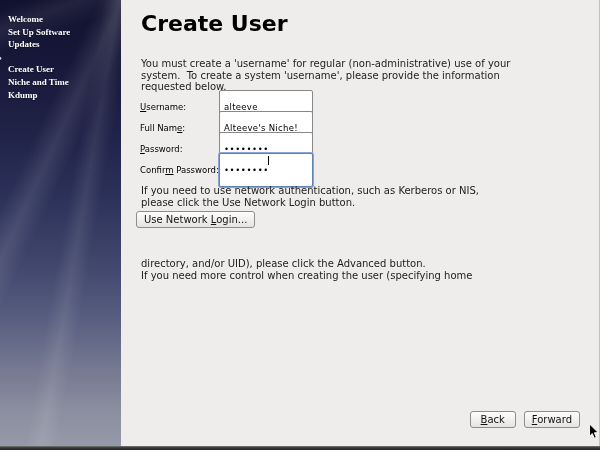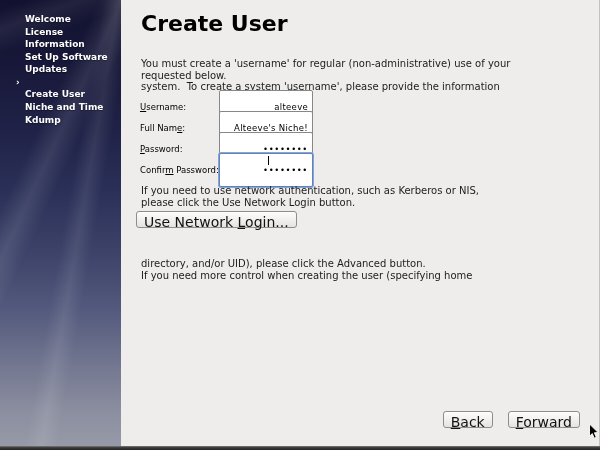--- a/index.html
+++ b/index.html
@@ -12,21 +12,21 @@
   .sidebar{
     position:absolute; left:0; top:0; width:121px; height:446px;
     background:
       linear-gradient(115deg, rgba(255,255,255,0) 30%, rgba(255,255,255,.10) 37%, rgba(255,255,255,0) 44%),
       linear-gradient(100deg, rgba(255,255,255,0) 52%, rgba(255,255,255,.09) 60%, rgba(255,255,255,0) 68%),
       linear-gradient(160deg, rgba(255,255,255,0) 2%, rgba(255,255,255,.07) 6%, rgba(255,255,255,0) 11%),
       linear-gradient(180deg,
         #121230 0%, #171839 14%, #1f2146 28%, #2b3058 43%,
         #3d4369 57%, #555b7e 70%, #737790 82%, #8b8e9f 92%, #9699a7 100%);
   }
-  .side-list{padding:13px 0 0 25px;}
+  .side-list{padding:13px 0 0 8px;font-family:Liberation Serif, serif;}
   .side-item{
     position:relative; color:#ffffff; font-size:9px; font-weight:bold;
     line-height:12px; margin-bottom:1px; white-space:pre-line; width:90px;
     text-shadow:0 1px 1px rgba(0,0,0,.4);
   }
   .side-item .marker{
     position:absolute; left:-9px; top:0; font-weight:bold; font-size:9px;
   }
   
   .content{position:absolute; left:121px; top:0; width:479px; height:446px;}
@@ -42,72 +42,70 @@
   
   .user-form{position:absolute; left:19px; top:84px;margin-top:12px;}
   .frow{display:flex; align-items:center; height:21px;}
   .frow label{width:79px; font-size:8.5px; color:#000;}
   .mn{text-decoration:underline;}
   .input-wrap{position:relative;}
   .tinput{
     box-sizing:border-box; width:94px; height:15px; padding:16px 4px;
     border:1px solid #878787; border-radius:2px; background:#fff;
     font-family:"DejaVu Sans", sans-serif; font-size:8.5px; color:#000;
-    letter-spacing:.3px; outline:none;text-align:right;
+    letter-spacing:.3px; outline:none;
   }
   .tinput.dots{letter-spacing:.6px;}
   .tinput.focused{border-color:#5f82b8; box-shadow:0 0 0 1px #87a5d6;}
   .caret{position:absolute; left:49px; top:3px; width:1px; height:9px; background:#000;}
   
   .btn{
     position:absolute; box-sizing:border-box; height:17px; padding:2px 7px;
-    font-family:"DejaVu Sans", sans-serif; font-size:14px; color:#111;
+    font-family:"DejaVu Sans", sans-serif; font-size:10px; color:#111;
     background:linear-gradient(180deg,#fdfdfc 0%,#efeeec 60%,#e5e3e0 100%);
     border:1px solid #8f8d8a; border-radius:3px; cursor:default;
   }
   .btn-network{left:15px; top:211px;}
   .btn-advanced{left:15px; top:286px;}
-  .nav-buttons{position:absolute; right:20px; top:411px; display:flex; gap:15px;}
+  .nav-buttons{position:absolute; right:20px; top:411px; display:flex; gap:8px;}
   .nav-buttons .btn{position:static; min-width:46px;}
   
   .bottom-strip{
     position:absolute; left:0; bottom:0; width:600px; height:4px;
     background:linear-gradient(180deg,#7b7b7b 0%,#3c3c3c 40%,#222 100%);
   }
   
   .cursor{position:absolute; left:588px; top:423px; width:12px; height:18px;}
 </style>
 </head>
 <body>
 
 <div class="screen">
 
   <aside class="sidebar">
     <div class="side-list">
       <div class="side-item">Welcome</div>
-      <div class="side-item">License
-Information</div>
       <div class="side-item">Set Up Software
 Updates</div>
       <div class="side-item">
         <span class="marker">›</span><span>Create User</span>
       </div>
       <div class="side-item">Niche and Time</div>
       <div class="side-item">Kdump</div>
     </div>
   </aside>
 
   <main class="content">
 
     <h1 class="page-title">Create User</h1>
 
     <div class="para intro">
       <div>You must create a 'username' for regular (non-administrative) use of your</div>
+      <div>system.  To create a system 'username', please provide the information</div>
       <div>requested below.</div>
-      <div>system.  To create a system 'username', please provide the information</div>
     </div>
 
     <div class="user-form">
       <div class="frow">
         <label><span class="mn">U</span><span>sername:</span></label>
         <div class="input-wrap">
           <input class="tinput" type="text" value="alteeve" style="">
         </div>
       </div>
       <div class="frow">

